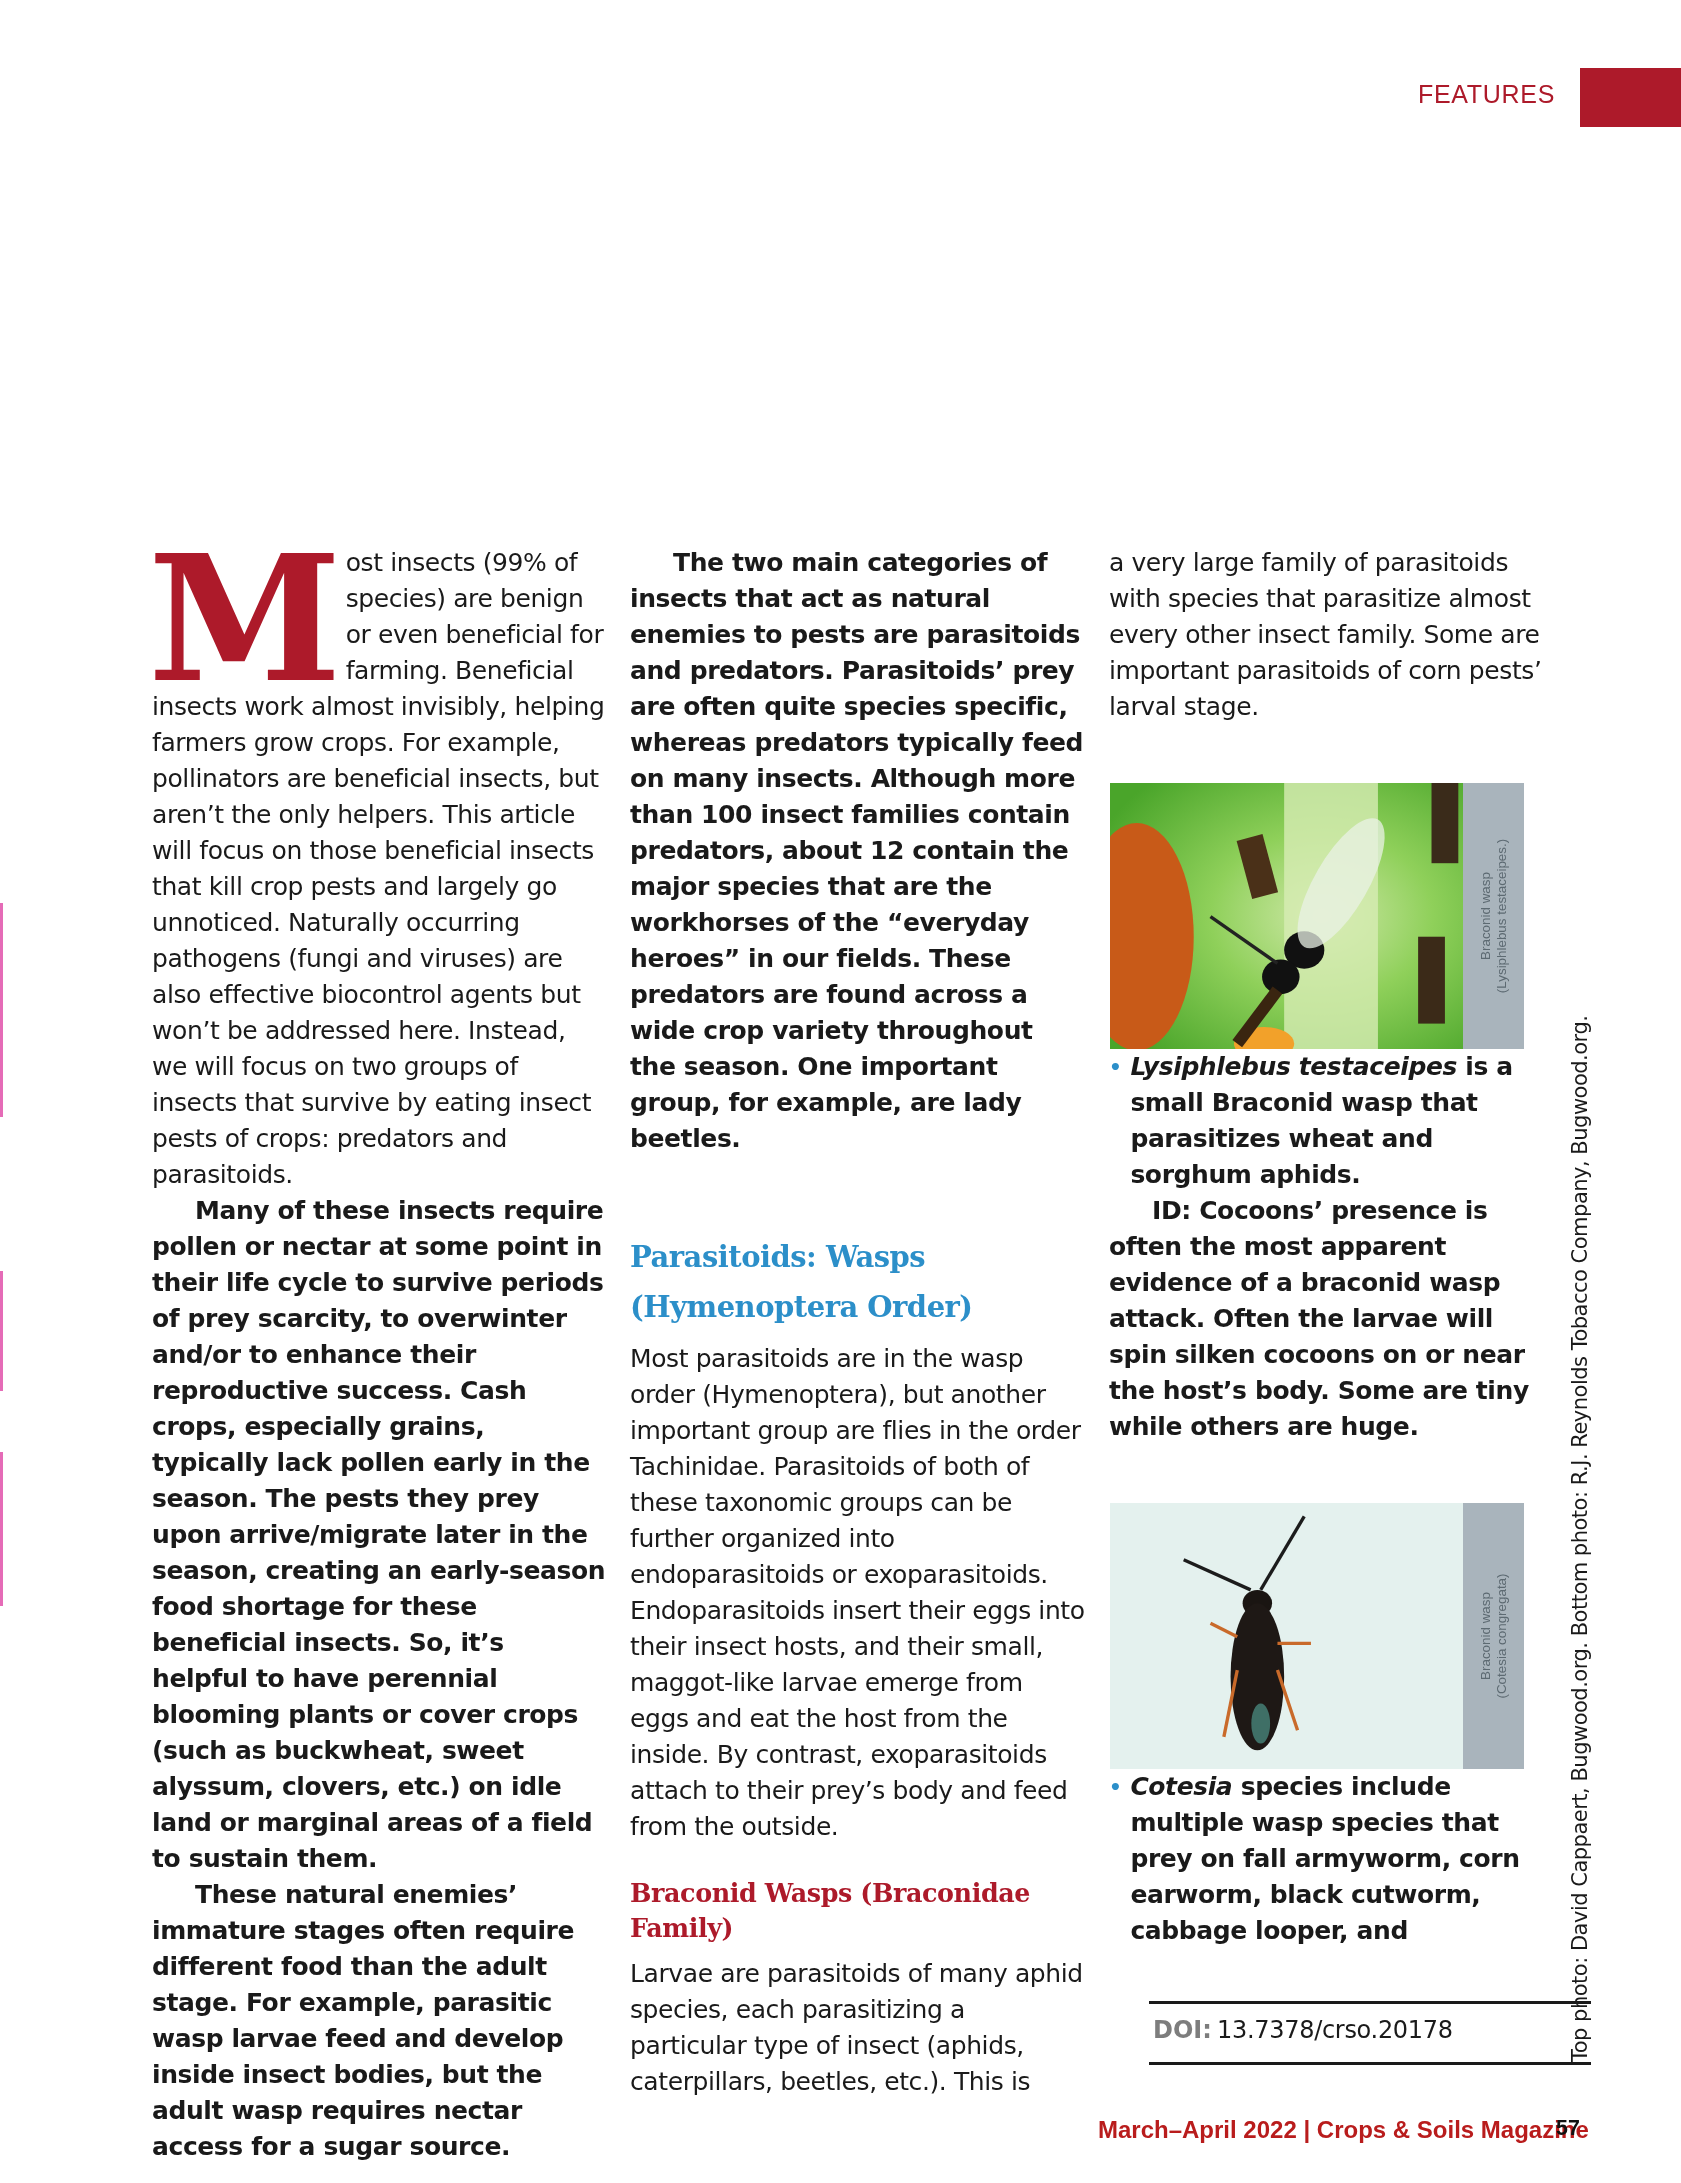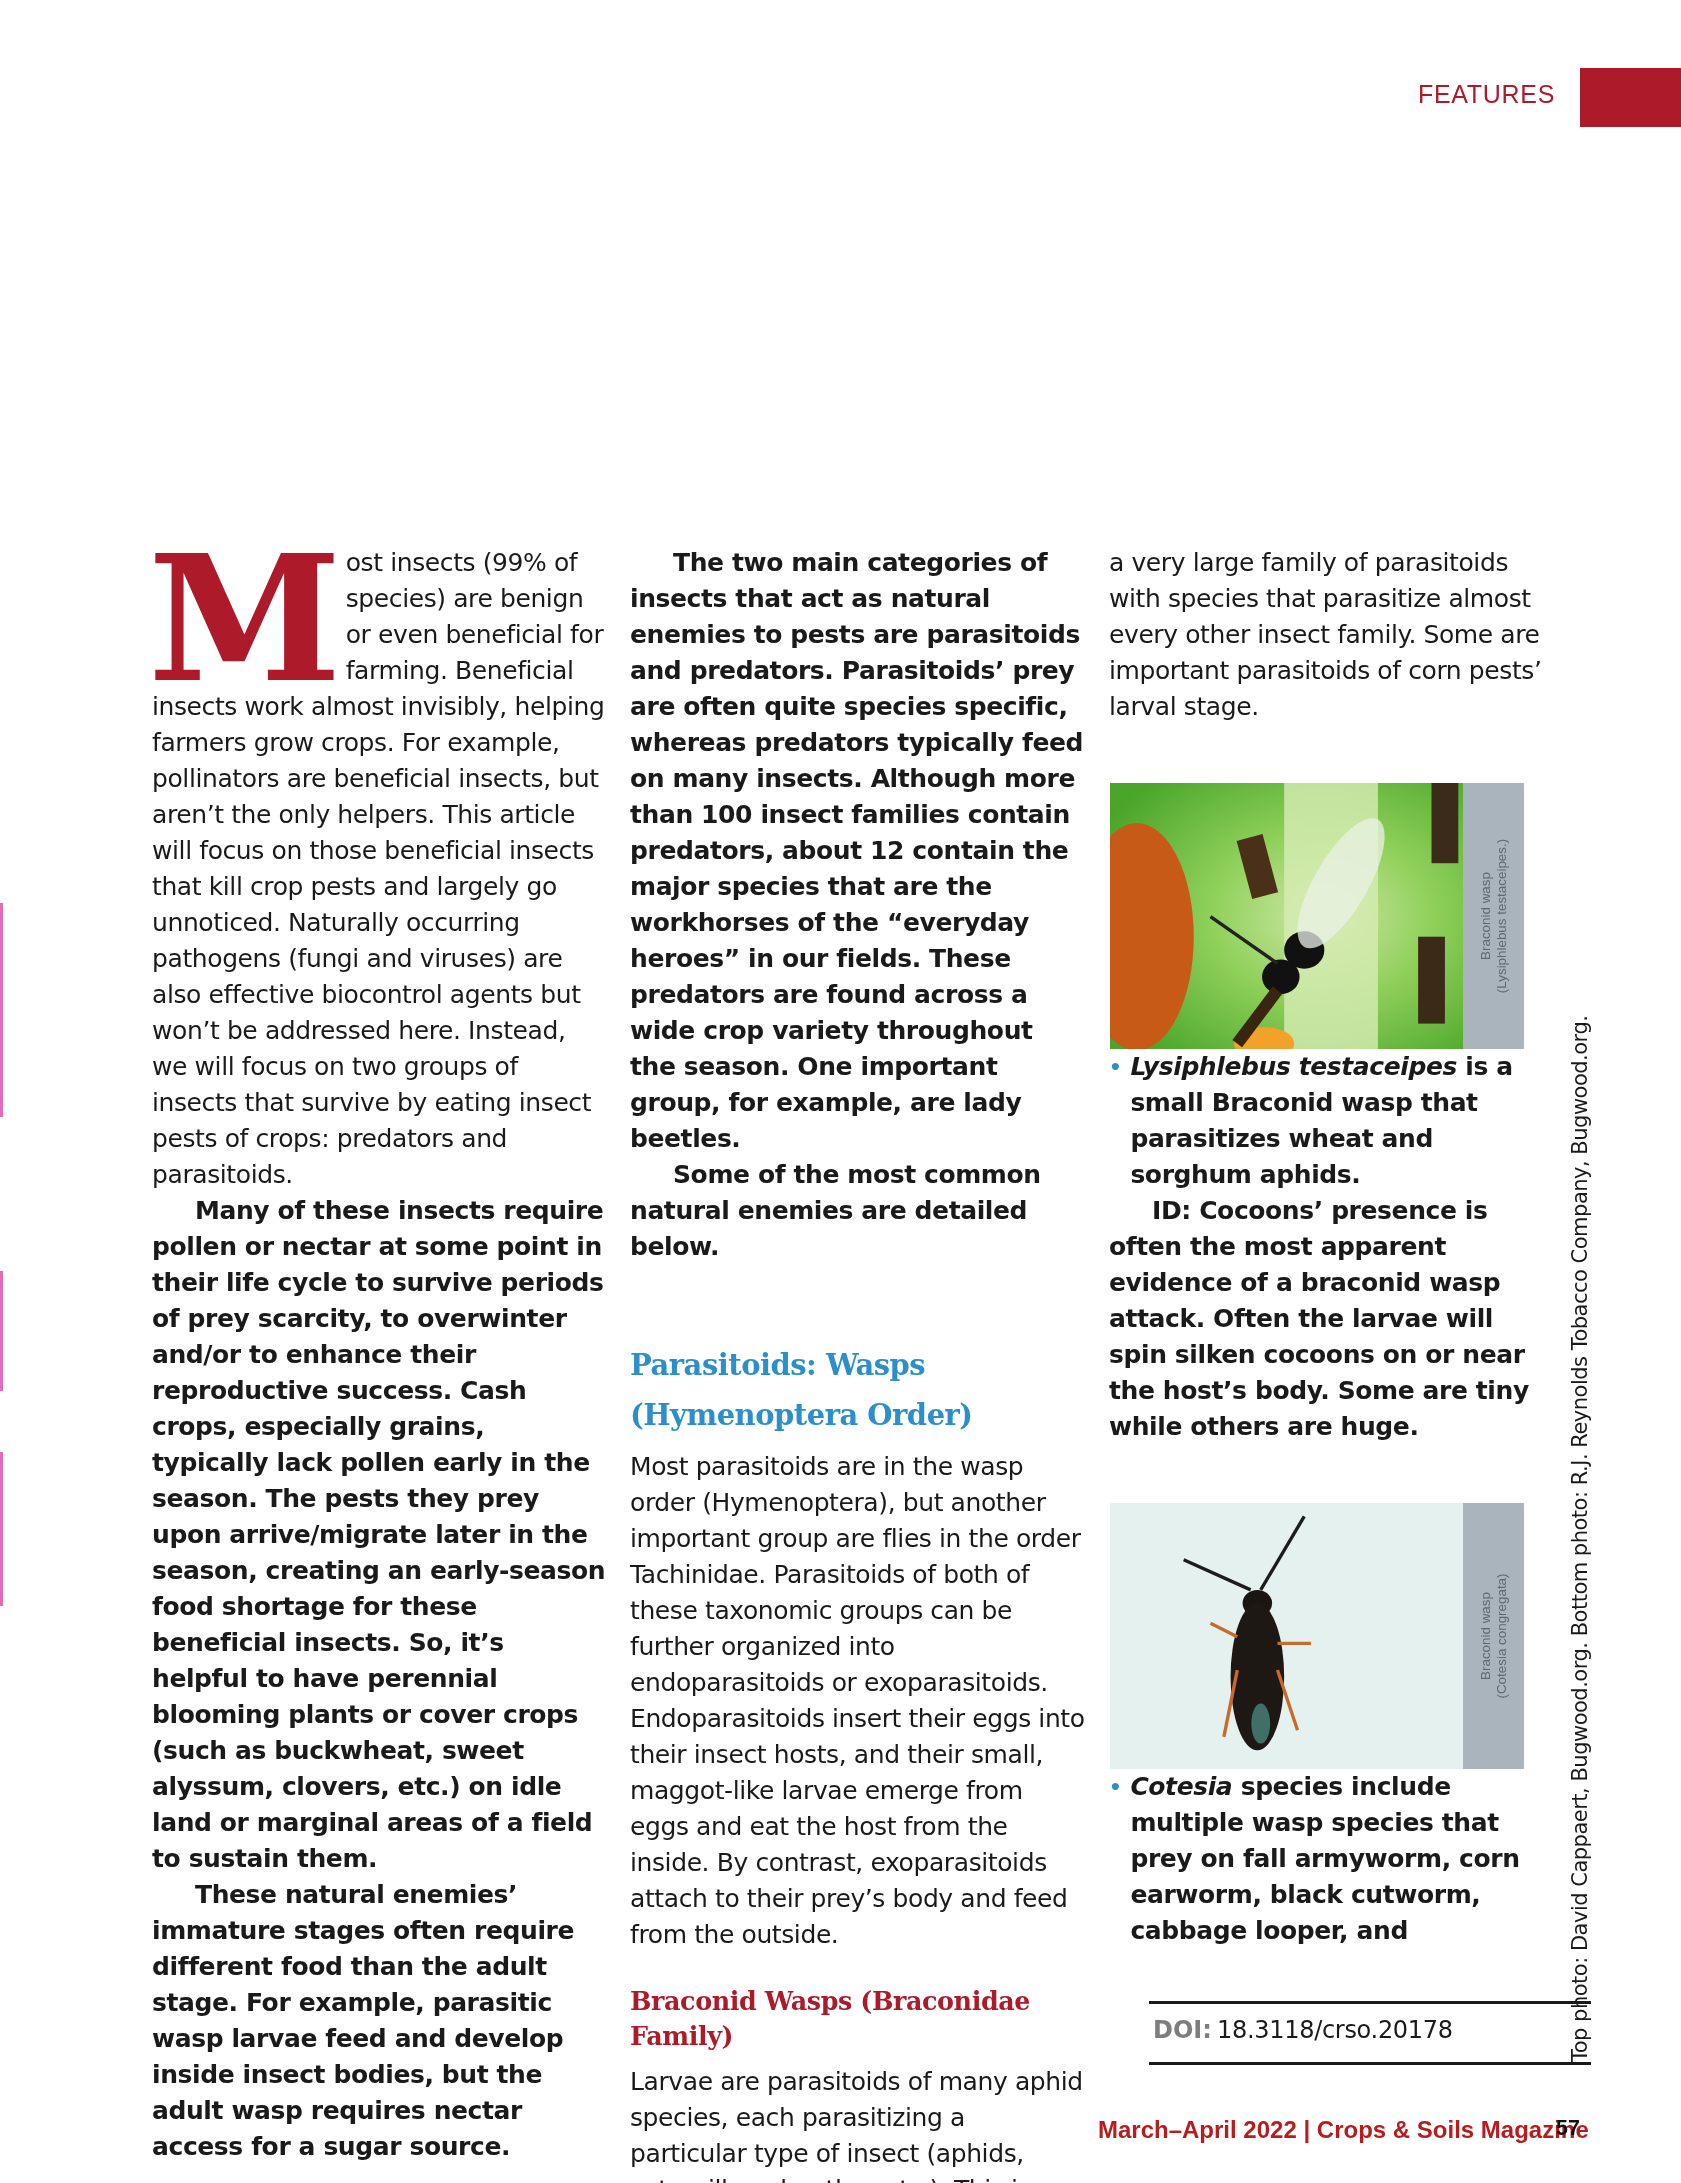--- a/index.html
+++ b/index.html
@@ -75,21 +75,20 @@
 
 <div class="col col1">
   <span class="dropcap">M</span>
   <p>ost insects (99% of species) are benign or even beneficial for farming. Beneficial insects work almost invisibly, helping farmers grow crops. For example, pollinators are beneficial insects, but aren’t the only helpers. This article will focus on those beneficial insects that kill crop pests and largely go unnoticed. Naturally occurring pathogens (fungi and viruses) are also effective biocontrol agents but won’t be addressed here. Instead, we will focus on two groups of insects that survive by eating insect pests of crops: predators and parasitoids.</p>
   <p class="indent">Many of these insects require pollen or nectar at some point in their life cycle to survive periods of prey scarcity, to overwinter and/or to enhance their reproductive success. Cash crops, especially grains, typically lack pollen early in the season. The pests they prey upon arrive/migrate later in the season, creating an early-season food shortage for these beneficial insects. So, it’s helpful to have perennial blooming plants or cover crops (such as buckwheat, sweet alyssum, clovers, etc.) on idle land or marginal areas of a field to sustain them.</p>
   <p class="indent">These natural enemies’ immature stages often require different food than the adult stage. For example, parasitic wasp larvae feed and develop inside insect bodies, but the adult wasp requires nectar access for a sugar source.</p>
 </div>
 
 <div class="col col2">
   <p class="indent">The two main categories of insects that act as natural enemies to pests are parasitoids and predators. Parasitoids’ prey are often quite species specific, whereas predators typically feed on many insects. Although more than 100 insect families contain predators, about 12 contain the major species that are the workhorses of the “everyday heroes” in our fields. These predators are found across a wide crop variety throughout the season. One important group, for example, are lady beetles.</p>
-  <p class="indent">Some of the most common natural enemies are detailed below.</p>
   <h2 class="h-blue">Parasitoids: Wasps (Hymenoptera Order)</h2>
   <p>Most parasitoids are in the wasp order (Hymenoptera), but another important group are flies in the order Tachinidae. Parasitoids of both of these taxonomic groups can be further organized into endoparasitoids or exoparasitoids. Endoparasitoids insert their eggs into their insect hosts, and their small, maggot-like larvae emerge from eggs and eat the host from the inside. By contrast, exoparasitoids attach to their prey’s body and feed from the outside.</p>
   <h3 class="h-red">Braconid Wasps (Braconidae Family)</h3>
   <p>Larvae are parasitoids of many aphid species, each parasitizing a particular type of insect (aphids, caterpillars, beetles, etc.). This is</p>
 </div>
 
 <div class="col col3">
   <p>a very large family of parasitoids with species that parasitize almost every other insect family. Some are important parasitoids of corn pests’ larval stage.</p>
 
   <div class="photo">
@@ -148,20 +147,20 @@
     </div>
   </div>
 
   <p class="bullet">
     <span class="dot">•</span><em>Cotesia</em><span> species include multiple wasp species that prey on fall armyworm, corn earworm, black cutworm, cabbage looper, and</span>
   </p>
 </div>
 
 <div class="doi-box">
   <span class="doi-label">DOI:</span>
-  <span class="doi-value">18.3118/crso.20178</span>
+  <span class="doi-value">13.7378/crso.20178</span>
 </div>
 
 <div class="credit">Top photo: David Cappaert, Bugwood.org. Bottom photo: R.J. Reynolds Tobacco Company, Bugwood.org.</div>
 
 <div class="footer">March–April 2022 | Crops &amp; Soils Magazine</div>
 <div class="page-num">57</div>
 
 
 </body></html>

